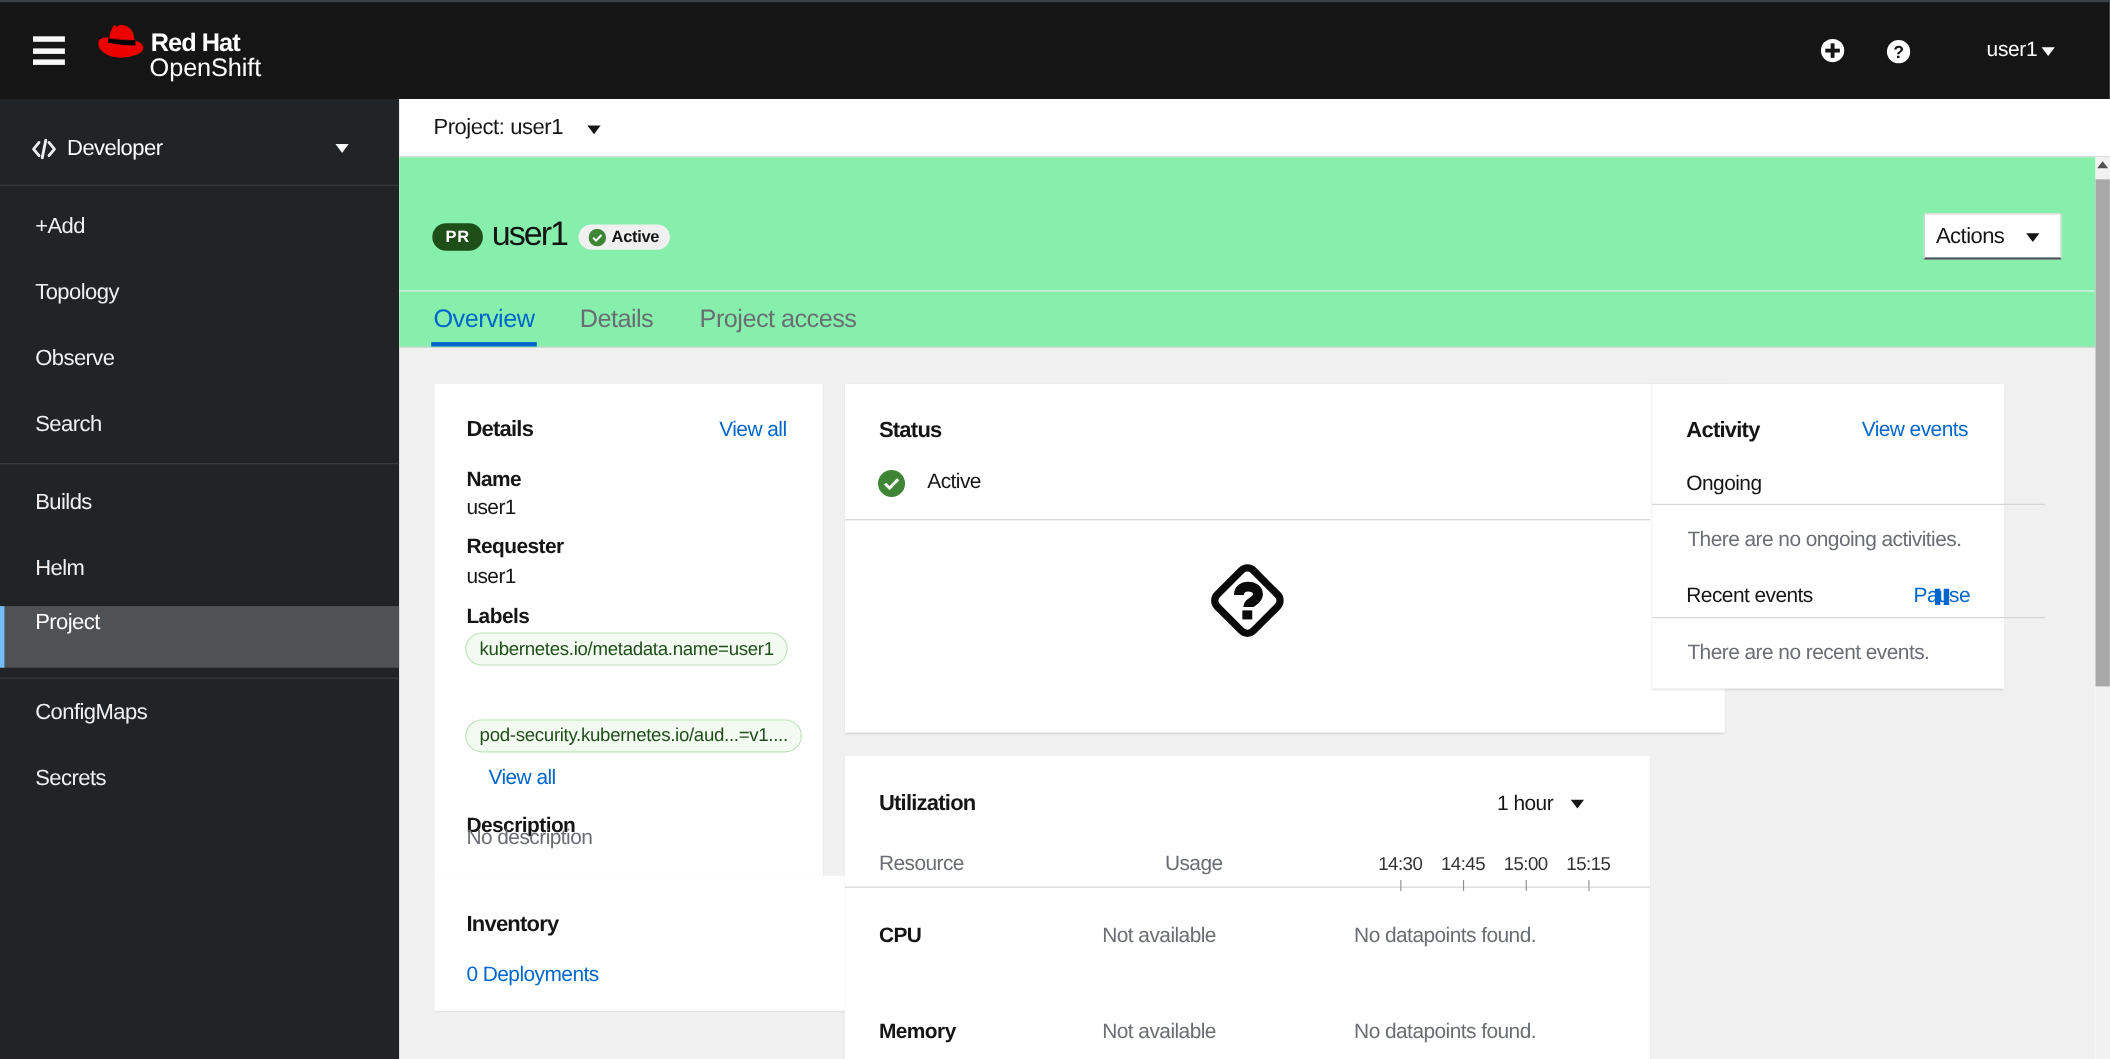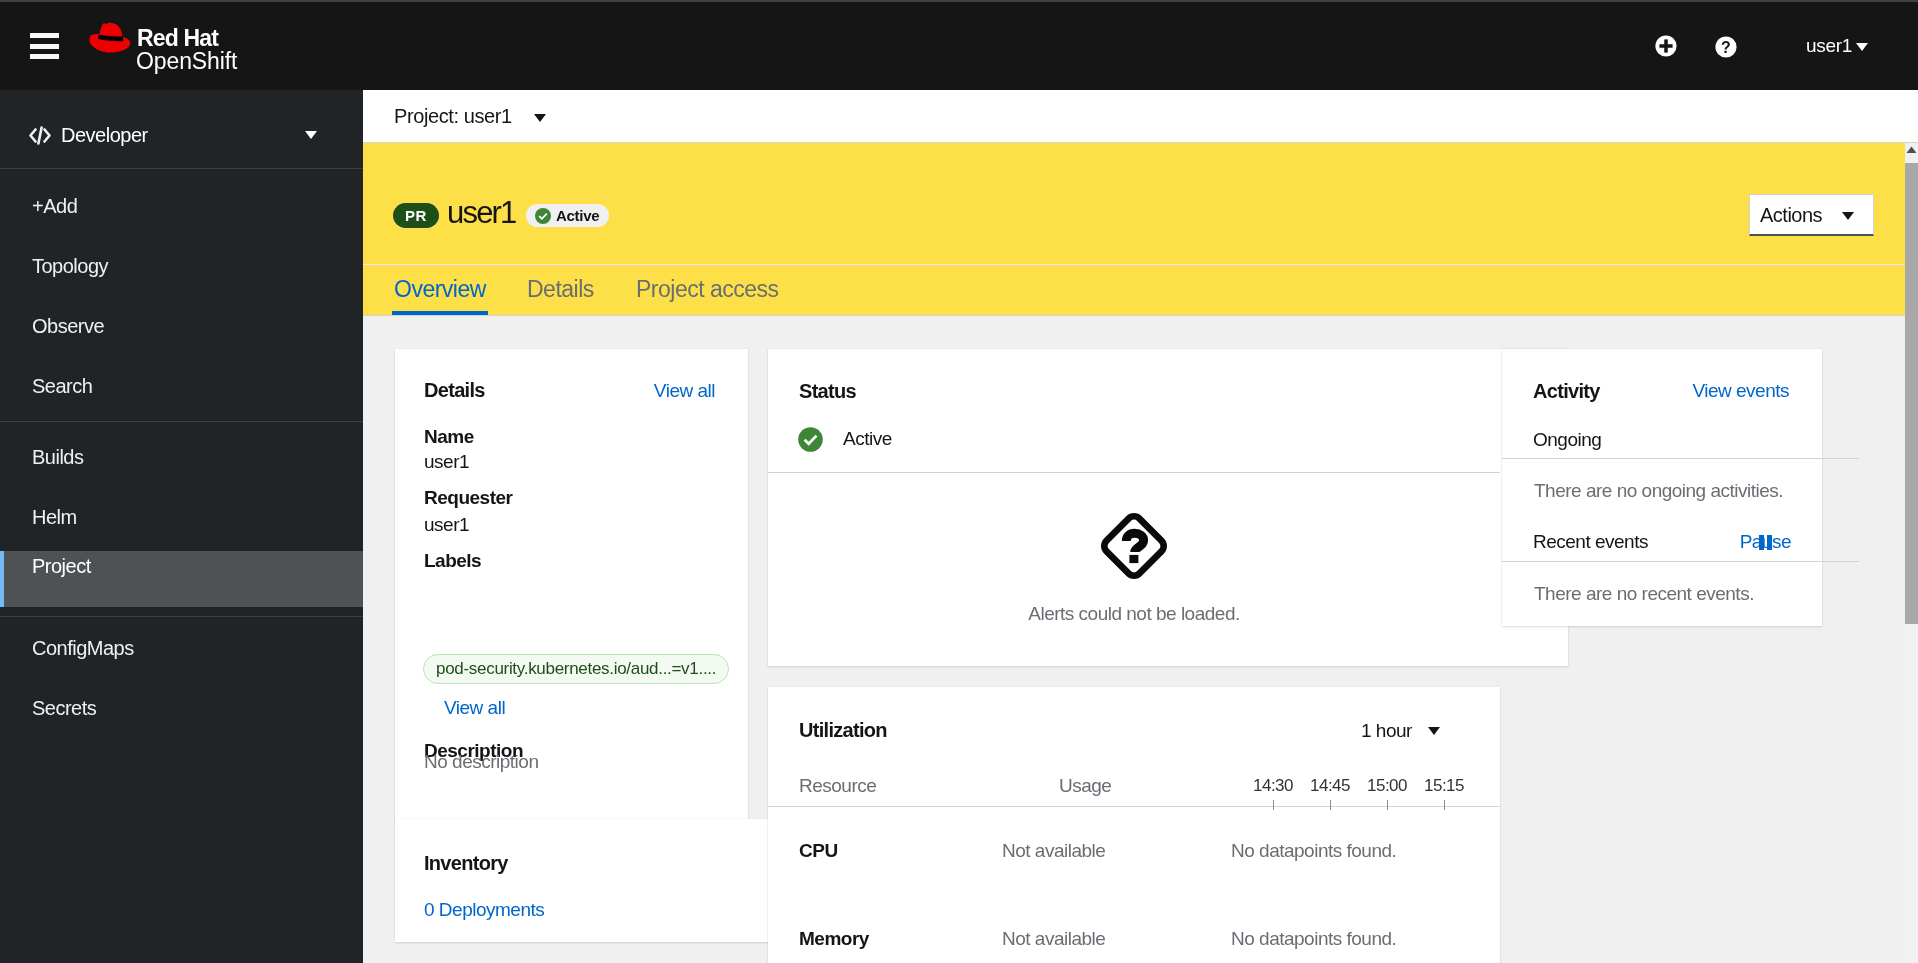--- a/index.html
+++ b/index.html
@@ -24,21 +24,21 @@
 #sidebar { position:absolute; left:0; top:90px; width:363px; height:873px; background:#212427; }
 .sb-div { position:absolute; left:0; width:363px; height:1px; background:#3b3e42; }
 .nav-item { position:absolute; left:32px; font-size:20px; color:#f0f0f0; letter-spacing:-0.5px; }
 #proj-sel { position:absolute; left:0; top:461px; width:363px; height:56px; background:#4f5255; border-left:4px solid #73bcf7; }
 
 
 #projbar { position:absolute; left:363px; top:90px; width:1555px; height:53px; background:#fff; border-bottom:1px solid #d2d2d2; }
 
 
 #content { position:absolute; left:363px; top:143px; width:1542px; height:820px; background:#f0f0f0; }
-#pagehead { position:absolute; left:363px; top:143px; width:1542px; height:173px; background:#fde047; }
+#pagehead { position:absolute; left:363px; top:143px; width:1542px; height:173px; background:#86efac; }
 .card { position:absolute; background:#fff; box-shadow:0 1px 2px rgba(3,3,3,0.12), 0 0 2px rgba(3,3,3,0.06); }
 .pill { position:absolute; left:28px; height:30px; border:1px solid #bde2b9; background:#f3faf2; border-radius:15px; color:#1e4f18; font-size:17px; letter-spacing:-0.3px; line-height:28px; padding:0 12px; white-space:nowrap; }
 
 
 #sbtrack { position:absolute; left:1905px; top:143px; width:13px; height:820px; background:#f1f1f1; }
 #sbthumb { position:absolute; left:1905px; top:163px; width:13px; height:461px; background:#a8a8a8; }
 </style>
 </head>
 <body>
 
@@ -118,45 +118,45 @@
 </div>
 
 <div class="card" id="card-details" style="left:395px;top:349px;width:353px;height:472px;">
   <div class="ttl" style="position:absolute;left:29px;top:30px;">Details</div>
   <div class="blue fs20" style="position:absolute;right:33px;top:31px;">View all</div>
   <div class="bold fs20" style="position:absolute;left:29px;top:77px;">Name</div>
   <div class="fs20" style="position:absolute;left:29px;top:102px;">user1</div>
   <div class="bold fs20" style="position:absolute;left:29px;top:138px;">Requester</div>
   <div class="fs20" style="position:absolute;left:29px;top:165px;">user1</div>
   <div class="bold fs20" style="position:absolute;left:29px;top:201px;">Labels</div>
+  <div class="pill" style="top:226px;">kubernetes.io/metadata.name=user1</div>
   <div class="pill" style="top:305px;">pod-security.kubernetes.io/aud...=v1....</div>
   <div class="blue fs20" style="position:absolute;left:49px;top:348px;">View all</div>
   <div class="bold fs20" style="position:absolute;left:29px;top:391px;">Description</div>
   <div class="gray fs20" style="position:absolute;left:29px;top:402px;">No description</div>
 </div>
 
-<div class="card" style="left:395px;top:819px;width:390px;height:123px;">
+<div class="card" style="left:395px;top:796px;width:390px;height:123px;">
   <div class="ttl" style="position:absolute;left:29px;top:33px;">Inventory</div>
   <div class="blue fs20" style="position:absolute;left:29px;top:80px;">0 Deployments</div>
 </div>
 
 <div class="card" style="left:768px;top:349px;width:800px;height:317px;">
   <div class="ttl" style="position:absolute;left:31px;top:31px;">Status</div>
   <svg style="position:absolute;left:30px;top:78px;" width="25" height="25" viewBox="0 0 25 25">
     <circle cx="12.5" cy="12.5" r="12.3" fill="#3e8635"></circle>
     <path d="M6.6 12.8 L10.7 16.8 L18.5 8.6" fill="none" stroke="#fff" stroke-width="2.7"></path>
   </svg>
   <div class="fs20" style="position:absolute;left:75px;top:79px;">Active</div>
   <div style="position:absolute;left:0;top:123px;width:732px;height:1px;background:#d2d2d2;"></div>
   <svg style="position:absolute;left:332px;top:163px;" width="68" height="68" viewBox="0 0 68 68">
     <rect x="10.75" y="10.75" width="46.5" height="46.5" rx="7.7" fill="none" stroke="#0a0a0a" stroke-width="6.6" transform="rotate(45 34 34)"></rect>
     <path d="M26.3 29 C26.3 24 29.8 21.3 34.6 21.3 C39.7 21.3 43.6 24.2 43.6 28.3 C43.6 31.8 41.3 33.4 38.8 35 C36.3 36.6 34.8 37.6 34.8 39.9" fill="none" stroke="#0a0a0a" stroke-width="9"></path>
     <rect x="29.4" y="42.9" width="9" height="8.2" fill="#0a0a0a"></rect>
   </svg>
-  <div class="gray fs20" style="position:absolute;left:0;top:254px;width:732px;text-align:center;">Alerts could not be loaded.</div>
 </div>
 
 <div class="card" style="left:768px;top:687px;width:732px;height:276px;">
   <div class="ttl" style="position:absolute;left:31px;top:32px;">Utilization</div>
   <div class="fs20" style="position:absolute;left:593px;top:33px;">1 hour</div>
   <div class="caret" style="position:absolute;left:660px;top:40px;border-top-color:#151515;"></div>
   <div class="gray fs20" style="position:absolute;left:31px;top:88px;">Resource</div>
   <div class="gray fs20" style="position:absolute;left:291px;top:88px;">Usage</div>
   <div class="fs17" style="position:absolute;left:475px;top:89px;width:60px;text-align:center;color:#333;">14:30</div>
   <div class="fs17" style="position:absolute;left:532px;top:89px;width:60px;text-align:center;color:#333;">14:45</div>

